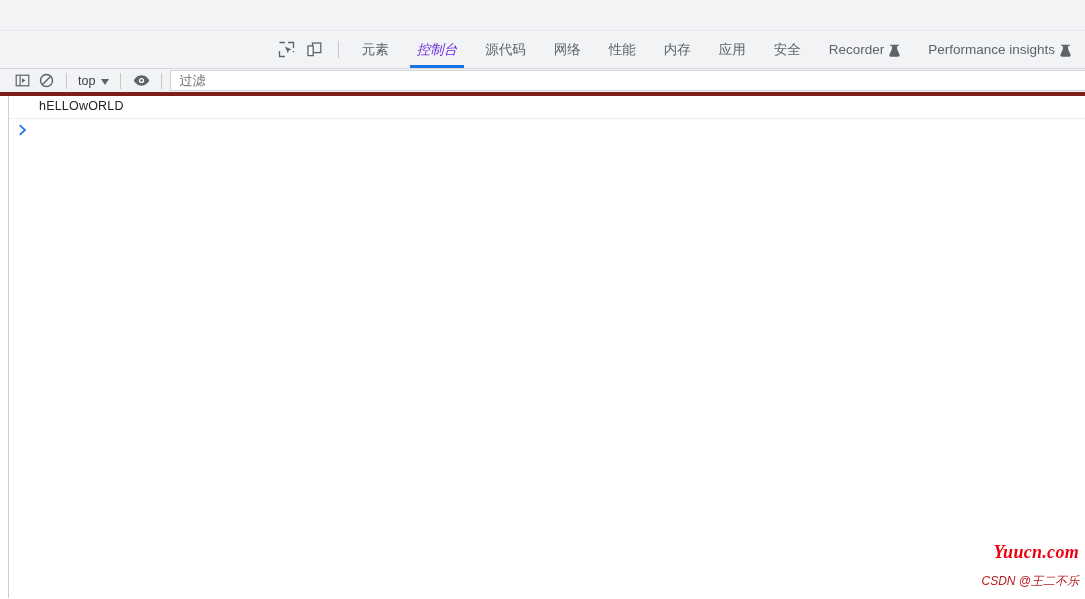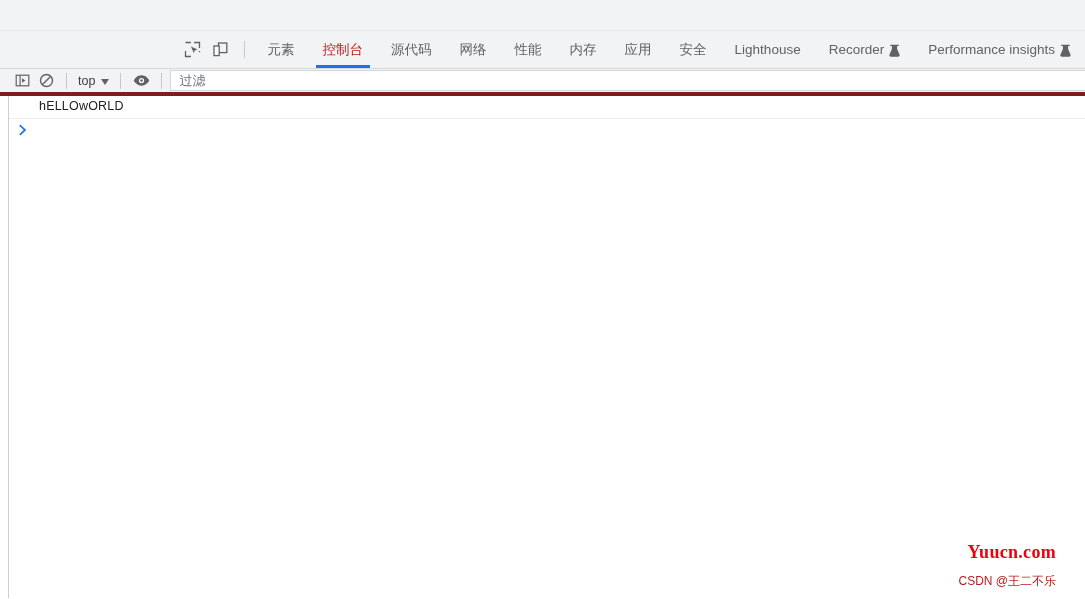--- a/index.html
+++ b/index.html
@@ -81,21 +81,21 @@
     padding: 0 14px;
     font-size: 13.5px;
     color: #5f6368;
     white-space: nowrap;
     cursor: pointer;
     background: transparent;
     border: none;
     font-family: "Liberation Sans", sans-serif;
     line-height: 1;
   }
-  .tab.active { color: #b91c1c; }
+  .tab.active { color: #6d28d9; font-style: italic; }
   .tab.active::after {
     content: "";
     position: absolute;
     left: 7px;
     right: 7px;
     bottom: 0;
     height: 3px;
     background: #1a73e8;
   }
   .flask {
@@ -212,25 +212,26 @@
   }
   .prompt-chevron svg { display: block; }
   .prompt-caret-area {
     flex: 1 1 auto;
     height: 100%;
   }
 
   
   .watermark {
     position: absolute;
-    right: 29px;
+    right: 6px;
     bottom: 8px;
     text-align: right;
     pointer-events: none;
     user-select: none;
+    font-style: italic;
   }
   .wm-site {
     font-family: "Liberation Serif", serif;
     font-size: 18px;
     font-weight: 700;
     color: #ee0011;
     letter-spacing: 0.3px;
     line-height: 1.35;
   }
   .wm-user {
@@ -295,23 +296,20 @@
         </button>
 
         <button class="tab">
           <span>应用</span>
         </button>
 
         <button class="tab">
           <span>安全</span>
         </button>
 
-        <button class="tab">
-          <span>Lighthouse</span>
-        </button>
 
         <button class="tab">
           <span>Recorder</span>
           <span class="flask">
             <svg width="11" height="13" viewBox="0 0 11 13" aria-hidden="true">
               <path d="M1.2 0.8h8.6v1.3H8.1v3.0l2.4 5.4c0.5 1.1-0.2 2.3-1.4 2.3H1.9c-1.2 0-1.9-1.2-1.4-2.3l2.4-5.4v-3.0H1.2z" fill="#5f6368"></path>
             </svg>
           </span>
         </button>
 

